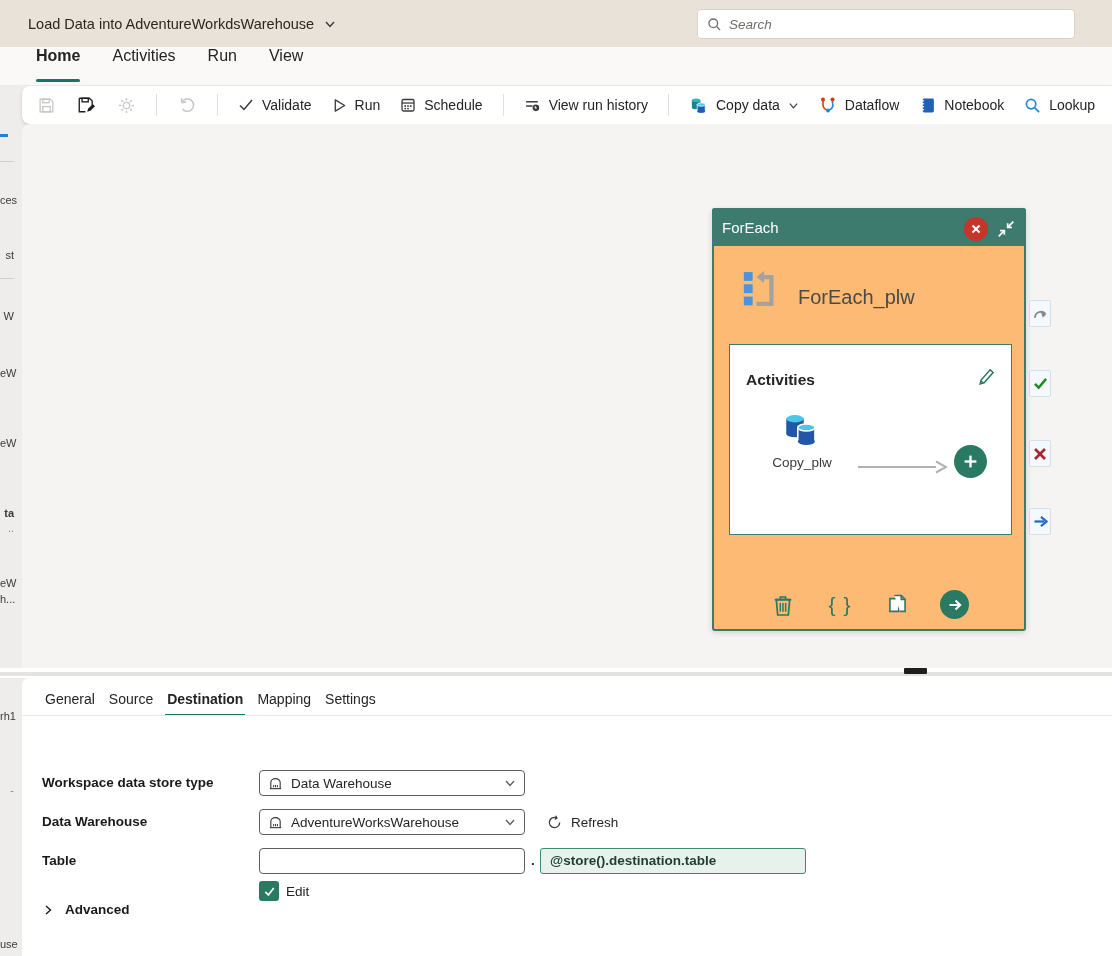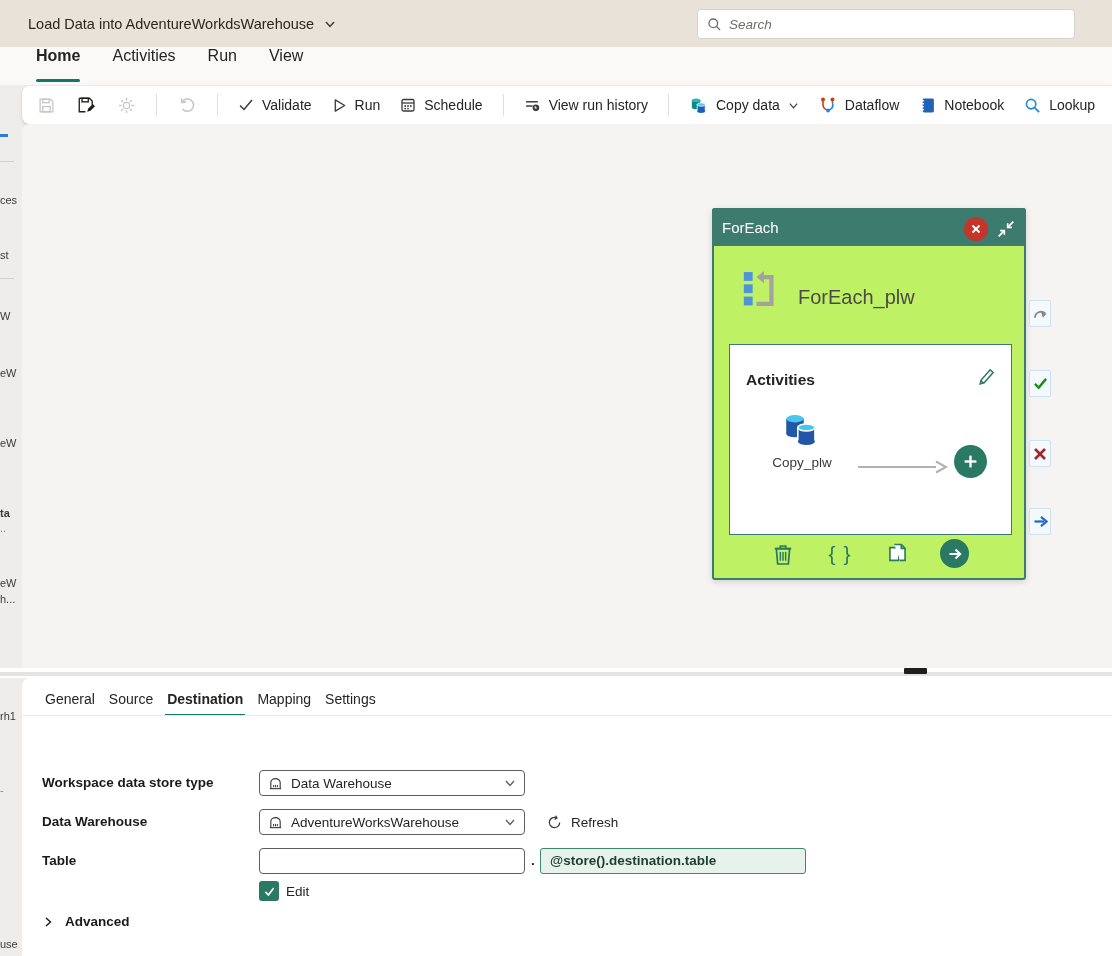--- a/index.html
+++ b/index.html
@@ -27,32 +27,32 @@
   
   #toolbar { position:absolute; left:22px; top:86px; width:1090px; height:38px; background:#fff;
     border-radius:8px 0 0 8px; box-shadow:0 1px 2px rgba(0,0,0,.12), 0 2px 6px rgba(0,0,0,.06);
     display:flex; align-items:center; padding:0 14px; gap:20px; }
   .tb-icon-btn { display:flex; align-items:center; justify-content:center; width:20px; height:24px; cursor:pointer; }
   .tb-group { display:flex; align-items:center; gap:8px; font-size:14px; color:#252423; cursor:pointer; white-space:nowrap; }
   .tb-div { width:1px; height:22px; background:#e1dfdd; }
 
   
   #leftstrip { position:absolute; left:0; top:124px; width:22px; height:832px; background:#efedeb; }
-  .frag { position:absolute; left:0; width:14px; font-size:11px; color:#3b3a39;
+  .frag { position:absolute; left:0; width:14px; text-align:right; font-size:11px; color:#3b3a39;
     white-space:nowrap; overflow:visible; }
   .frag.bold { font-weight:bold; }
   .strip-dash { position:absolute; left:0; top:10px; width:8px; height:3px; background:#2b7cd3; }
   .strip-line { position:absolute; left:0; width:14px; height:1px; background:#d2d0ce; }
 
   
   #canvas { position:absolute; left:22px; top:124px; width:1090px; height:544px; background:#f5f4f3;
     border-radius:8px 0 0 0; }
 
   
-  #foreach-card { position:absolute; left:690px; top:84px; width:314px; height:372px; background:#bef264;
+  #foreach-card { position:absolute; left:690px; top:84px; width:314px; height:423px; background:#fdba74;
     border:2px solid #3c7b6e; border-radius:3px; box-shadow:0 2px 6px rgba(0,0,0,.14); }
   .card-header { position:absolute; left:-2px; top:-2px; width:314px; height:38px; background:#3c7b6e;
     border-radius:3px 3px 0 0; display:flex; align-items:center; padding:0 10px; }
   .card-header-title { color:#fff; font-size:15px; }
   .close-btn { position:absolute; right:36px; top:7px; width:24px; height:24px; border-radius:50%;
     background:#c4352b; display:flex; align-items:center; justify-content:center; cursor:pointer; }
   .collapse-btn { position:absolute; right:7px; top:8px; width:22px; height:22px; display:flex;
     align-items:center; justify-content:center; cursor:pointer; }
   .foreach-icon { position:absolute; left:26px; top:54px; }
   .foreach-name { position:absolute; left:84px; top:64px; font-size:20px; color:#4c4a48;margin-top:12px; }
@@ -512,19 +512,19 @@
     <div class="pcontrol">
       <div class="checkbox">
         <svg width="13" height="13" viewBox="0 0 14 14">
           <polyline points="2.5,7.5 5.8,10.8 11.5,3.2" fill="none" stroke="#fff" stroke-width="1.8"></polyline>
         </svg>
       </div>
       <span class="check-label">Edit</span>
     </div>
   </div>
 
-  <div class="advanced-row" style="top:236px">
+  <div class="advanced-row" style="top:224px">
     <svg width="12" height="12" viewBox="0 0 12 12">
       <polyline points="4,2 8.5,6 4,10" fill="none" stroke="#1b1a19" stroke-width="1.4"></polyline>
     </svg>
     <span class="advanced-label">Advanced</span>
   </div>
 </div>
 
 </body></html>

